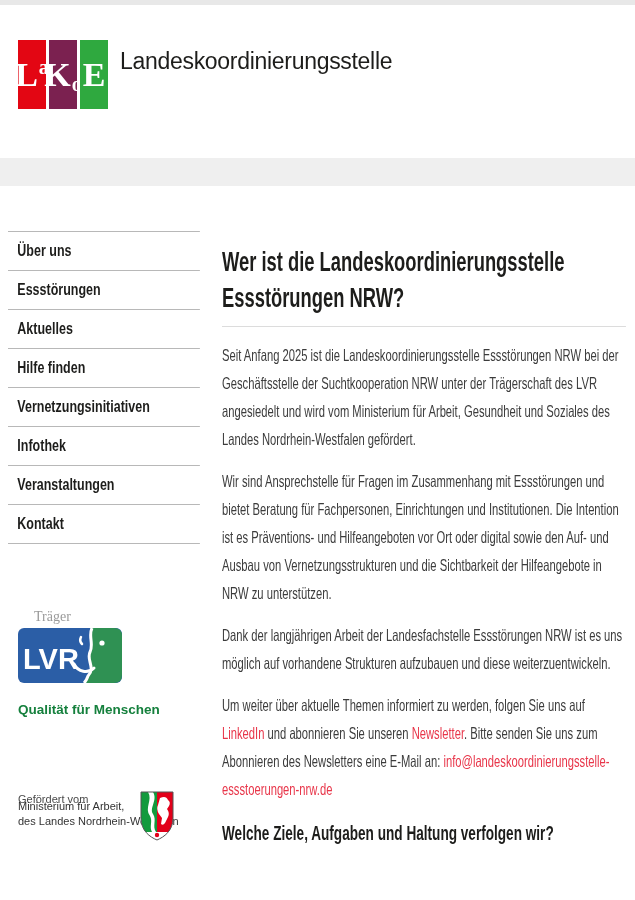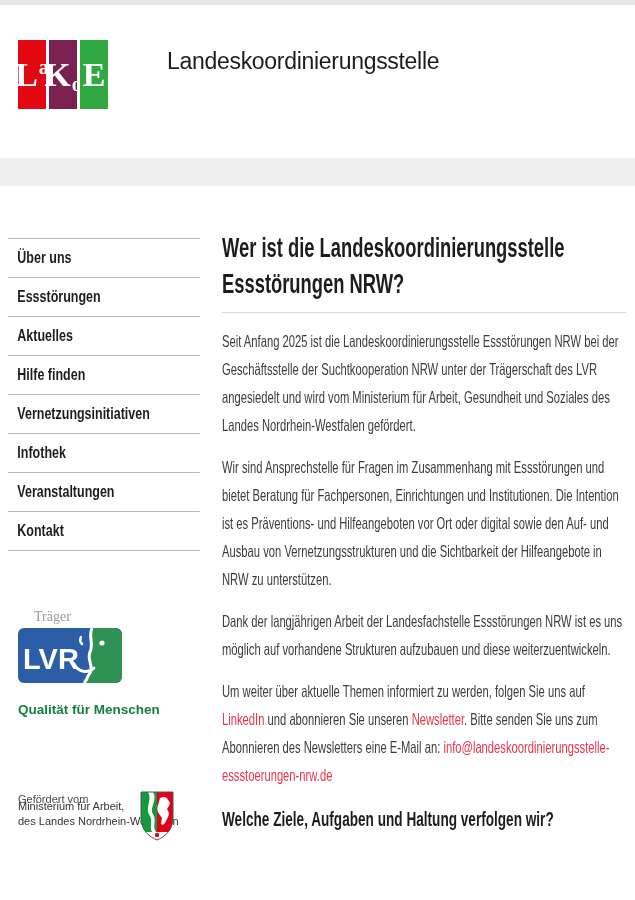--- a/index.html
+++ b/index.html
@@ -13,40 +13,40 @@
 
   
   .logo{position:absolute;left:18px;top:40px;display:flex;gap:3px;cursor:pointer;}
   .tile{width:28px;height:69px;display:flex;align-items:center;justify-content:center;
         color:#fff;font-family:"Liberation Serif",serif;font-weight:700;}
   .tile .big{font-size:34px;line-height:1;}
   .tile .small{font-size:20px;line-height:1;}
   .tile.t0 .small{margin-bottom:16px;margin-left:1px;}
   .tile.t1 .small{margin-top:18px;margin-left:1px;}
   .logo-title{position:absolute;left:120px;top:46px;color:#1d1d1b;
-        font-size:23px;line-height:31px;letter-spacing:-0.3px;font-weight:400;margin-left:47px;}
+        font-size:23px;line-height:31px;letter-spacing:-0.3px;font-weight:400;}
 
   
-  .sidebar{position:absolute;left:8px;top:238px;width:192px;}
+  .sidebar{position:absolute;left:8px;top:231px;width:192px;}
   .condense-nav{width:246px;transform:scaleX(0.78);transform-origin:0 0;}
   .nav{border-bottom:1px solid #b8b8b8;}
   .nav-item{height:38px;display:flex;align-items:center;padding-left:12px;
         border-top:1px solid #b8b8b8;cursor:pointer;
         font-size:16px;font-weight:700;color:#1d1d1b;}
 
   
   .traeger-label{position:absolute;left:34px;top:609px;font-size:14px;color:#9a9a9a;font-family:Liberation Serif, serif;}
   .lvr-logo{position:absolute;left:18px;top:628px;}
   .lvr-tagline{position:absolute;left:18px;top:702px;font-size:13.5px;font-weight:700;color:#15803d;}
   .funding-label{position:absolute;left:18px;top:793px;font-size:11px;color:#4a4a4a;}
   .funding-lines{position:absolute;left:18px;top:799px;font-size:11px;line-height:15px;color:#333;}
   .nrw-shield{position:absolute;left:140px;top:790px;}
 
   
-  .main{position:absolute;left:222px;top:230px;width:406px;}
+  .main{position:absolute;left:222px;top:244px;width:406px;}
   .condense-main{width:594px;transform:scaleX(0.68);transform-origin:0 0;}
   h1{margin:0;font-size:27px;line-height:36px;font-weight:700;color:#1d1d1b;}
   .heading-rule{border:none;border-top:1px solid #dcdcdc;margin:10px 0 0 0;}
   p{margin:14px 0 0 0;font-size:16.5px;line-height:28px;color:#3c3c3c;}
   .link{color:#e8364a;cursor:pointer;}
   h2{margin:18px 0 0 0;font-size:20px;line-height:24px;font-weight:700;color:#1d1d1b;}
 </style>
 </head>
 <body>
 

